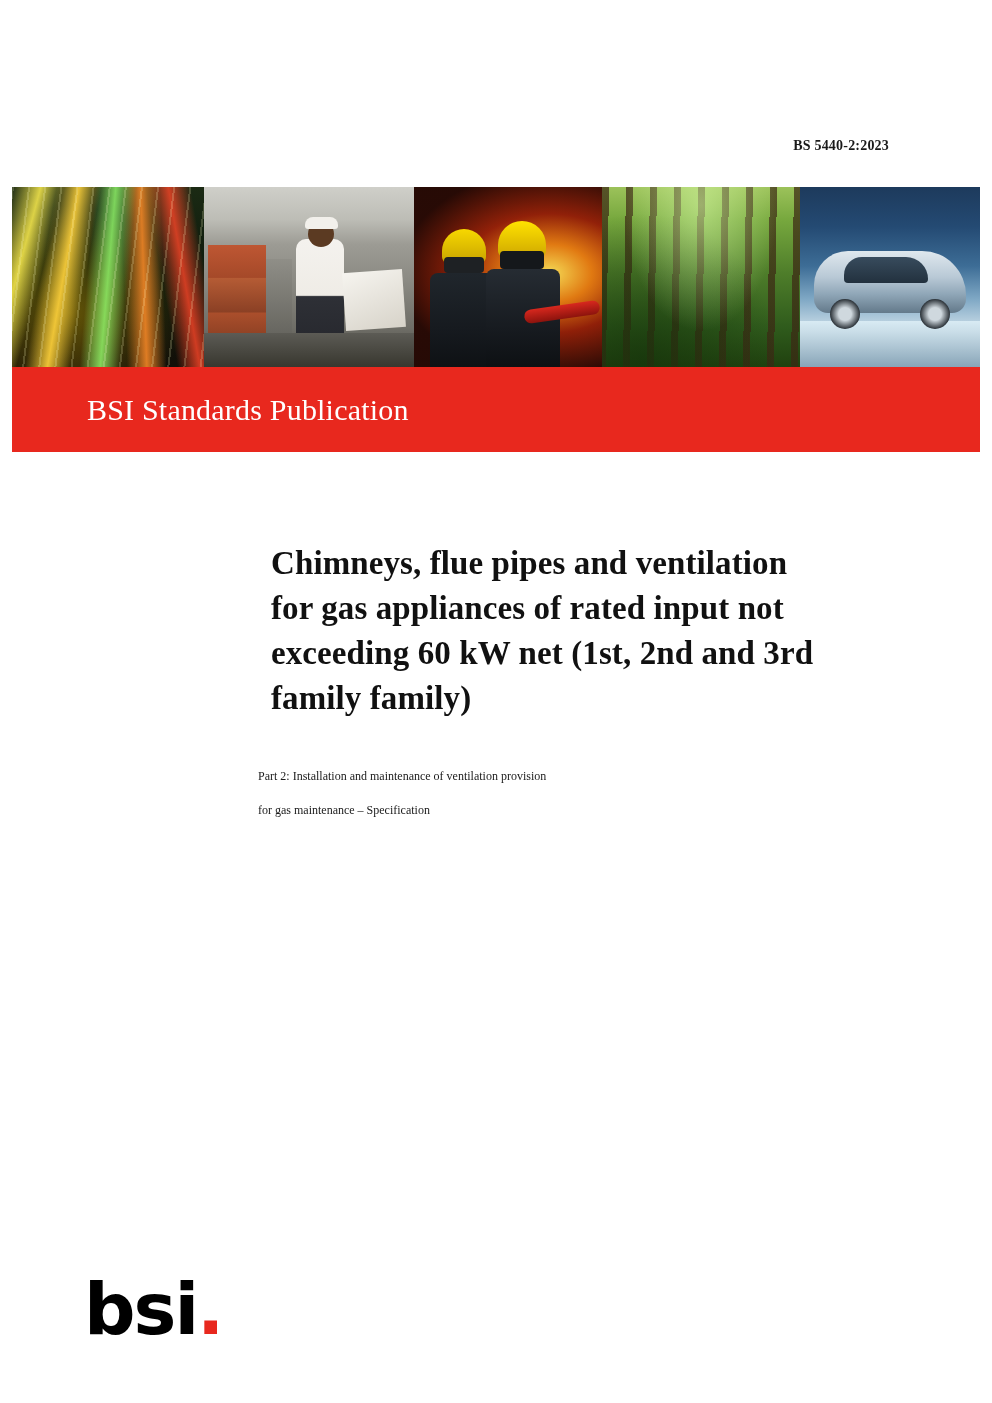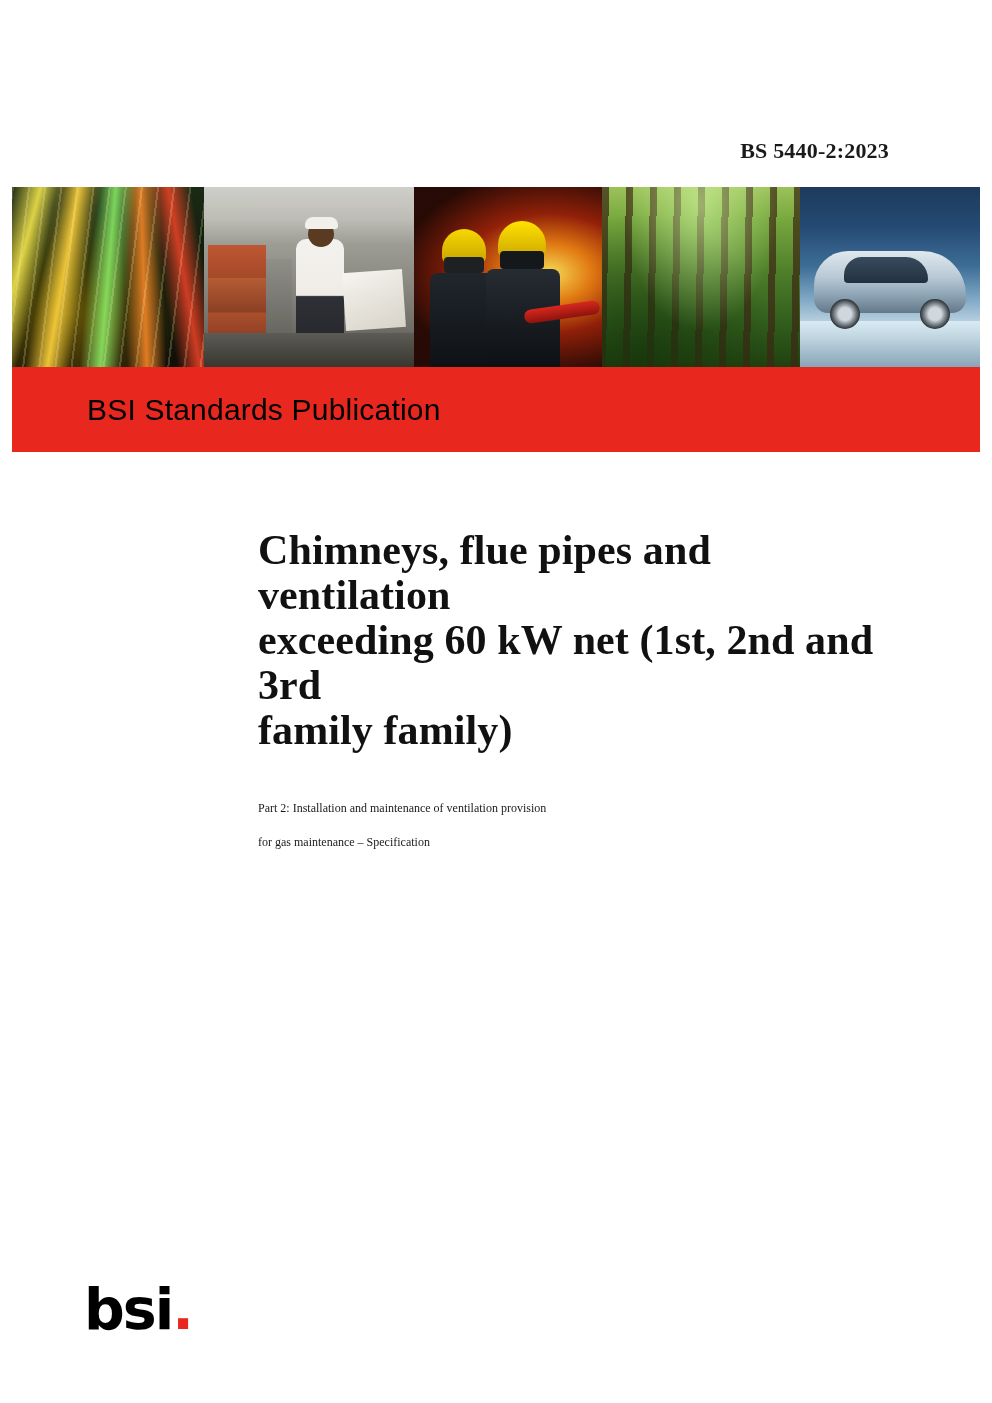--- a/index.html
+++ b/index.html
@@ -16,21 +16,21 @@
     overflow: hidden;
   }
 
   
   .std-number {
     position: absolute;
     top: 138px;
     right: 103px;
     font-family: "Liberation Serif", serif;
     font-weight: bold;
-    font-size: 22px;
+    font-size: 14px;
     letter-spacing: 0.2px;
     color: #1a1a1a;
     text-align: center;
   }
 
   
   .photo-strip {
     position: absolute;
     top: 187px;
     left: 12px;
@@ -234,63 +234,63 @@
     left: 12px;
     width: 968px;
     height: 85px;
     background: #e8281e;
   }
   .red-banner .banner-text {
     position: absolute;
     left: 75px;
     top: 50%;
     transform: translateY(-50%);
-    color: #000000;
-    font-family: Liberation Sans, sans-serif;
+    color: #ffffff;
+    font-family: Liberation Serif, serif;
     font-size: 30px;
     font-weight: 400;
     letter-spacing: 0.2px;
     white-space: nowrap;
   }
 
   
   .title-block {
     position: absolute;
     left: 258px;
     top: 528px;
     width: 640px;
   }
   .main-title {
     font-family: "Liberation Serif", serif;
     font-weight: bold;
-    font-size: 42px;
+    font-size: 33px;
     line-height: 45px;
     color: #111111;
-    margin: 0;
+    margin: 13px;
     letter-spacing: 0.1px;
   }
   .subtitle {
     margin-top: 38px;
     font-family: "Liberation Serif", serif;
     font-size: 12px;
     line-height: 34px;
     color: #1a1a1a;
   }
 
   
   .bsi-logo {
     position: absolute;
     left: 84px;
     top: 1272px;
     width: 150px;
     height: 74px;
   }
   .bsi-logo .logo-text {
     font-family: "DejaVu Sans", sans-serif;
-    font-size: 57px;
+    font-size: 72px;
     font-weight: bold;
     line-height: 74px;
     color: #000000;
     letter-spacing: -2px;
   }
   .bsi-logo .logo-dot {
     color: #e8281e;
   }
 </style>
 </head>
@@ -334,20 +334,21 @@
 
 </div>
 
 <div class="red-banner">
   <div class="banner-text">BSI Standards Publication</div>
 </div>
 
 <div class="title-block">
   <div class="main-title">
     <div>Chimneys, flue pipes and ventilation</div>
+    <div>for gas appliances of rated input not</div>
     <div>exceeding 60 kW net (1st, 2nd and 3rd</div>
     <div>family family)</div>
   </div>
   <div class="subtitle">
     <div>Part 2: Installation and maintenance of ventilation provision</div>
     <div>for gas maintenance – Specification</div>
   </div>
 </div>
 
 <div class="bsi-logo">

